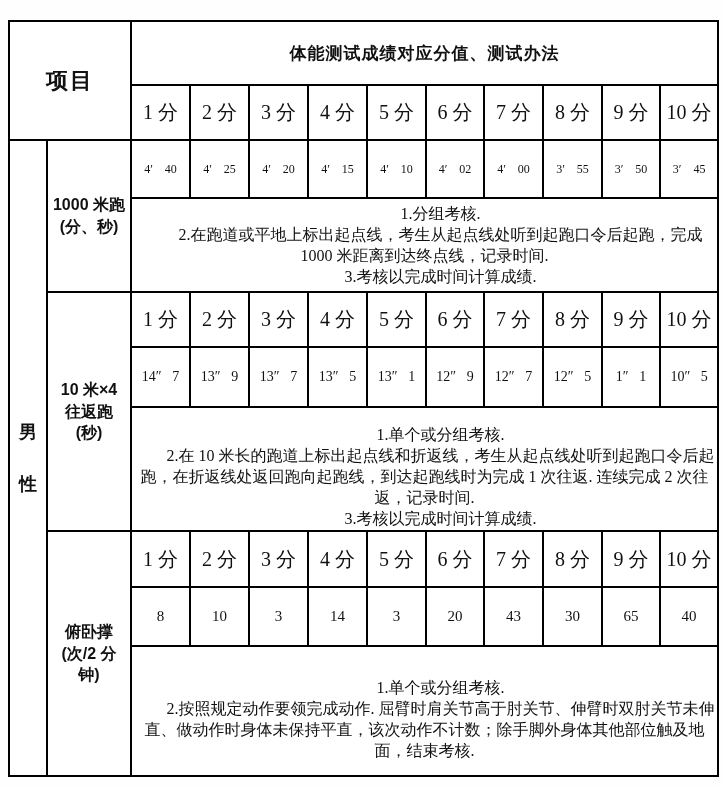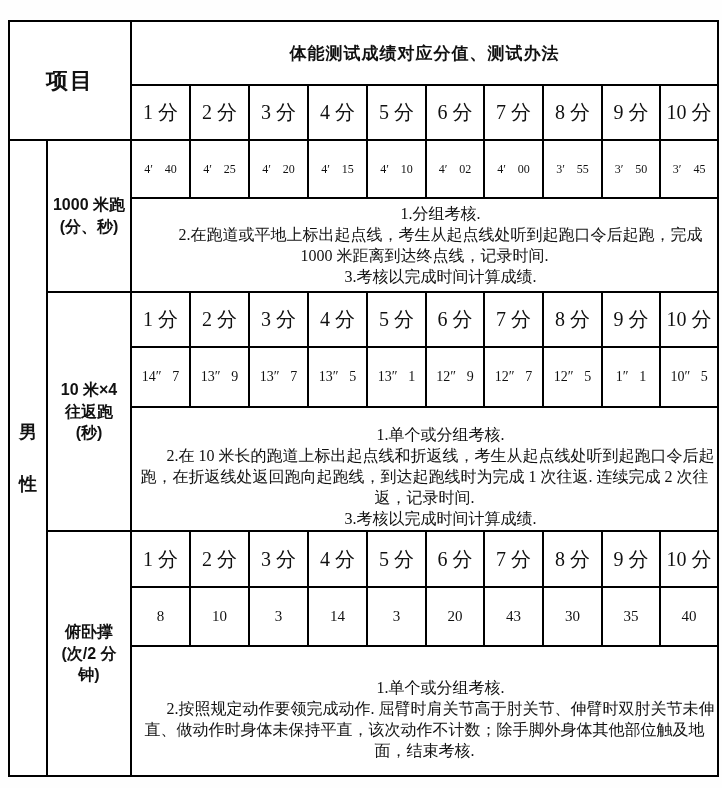--- a/index.html
+++ b/index.html
@@ -207,21 +207,21 @@
 
     <tr style="height:59px">
       <td class="cell-val t3">8</td>
       <td class="cell-val t3">10</td>
       <td class="cell-val t3">3</td>
       <td class="cell-val t3">14</td>
       <td class="cell-val t3">3</td>
       <td class="cell-val t3">20</td>
       <td class="cell-val t3">43</td>
       <td class="cell-val t3">30</td>
-      <td class="cell-val t3">35</td>
+      <td class="cell-val t3">65</td>
       <td class="cell-val t3">40</td>
     </tr>
 
     <tr style="height:130px">
       <td colspan="10" class="cell-method" style="padding-top:16px">
         <p>1.单个或分组考核.</p>
         <p>2.按照规定动作要领完成动作. 屈臂时肩关节高于肘关节、伸臂时双肘关节未伸直、做动作时身体未保持平直，该次动作不计数；除手脚外身体其他部位触及地面，结束考核.</p>
       </td>
     </tr>
   </tbody>

